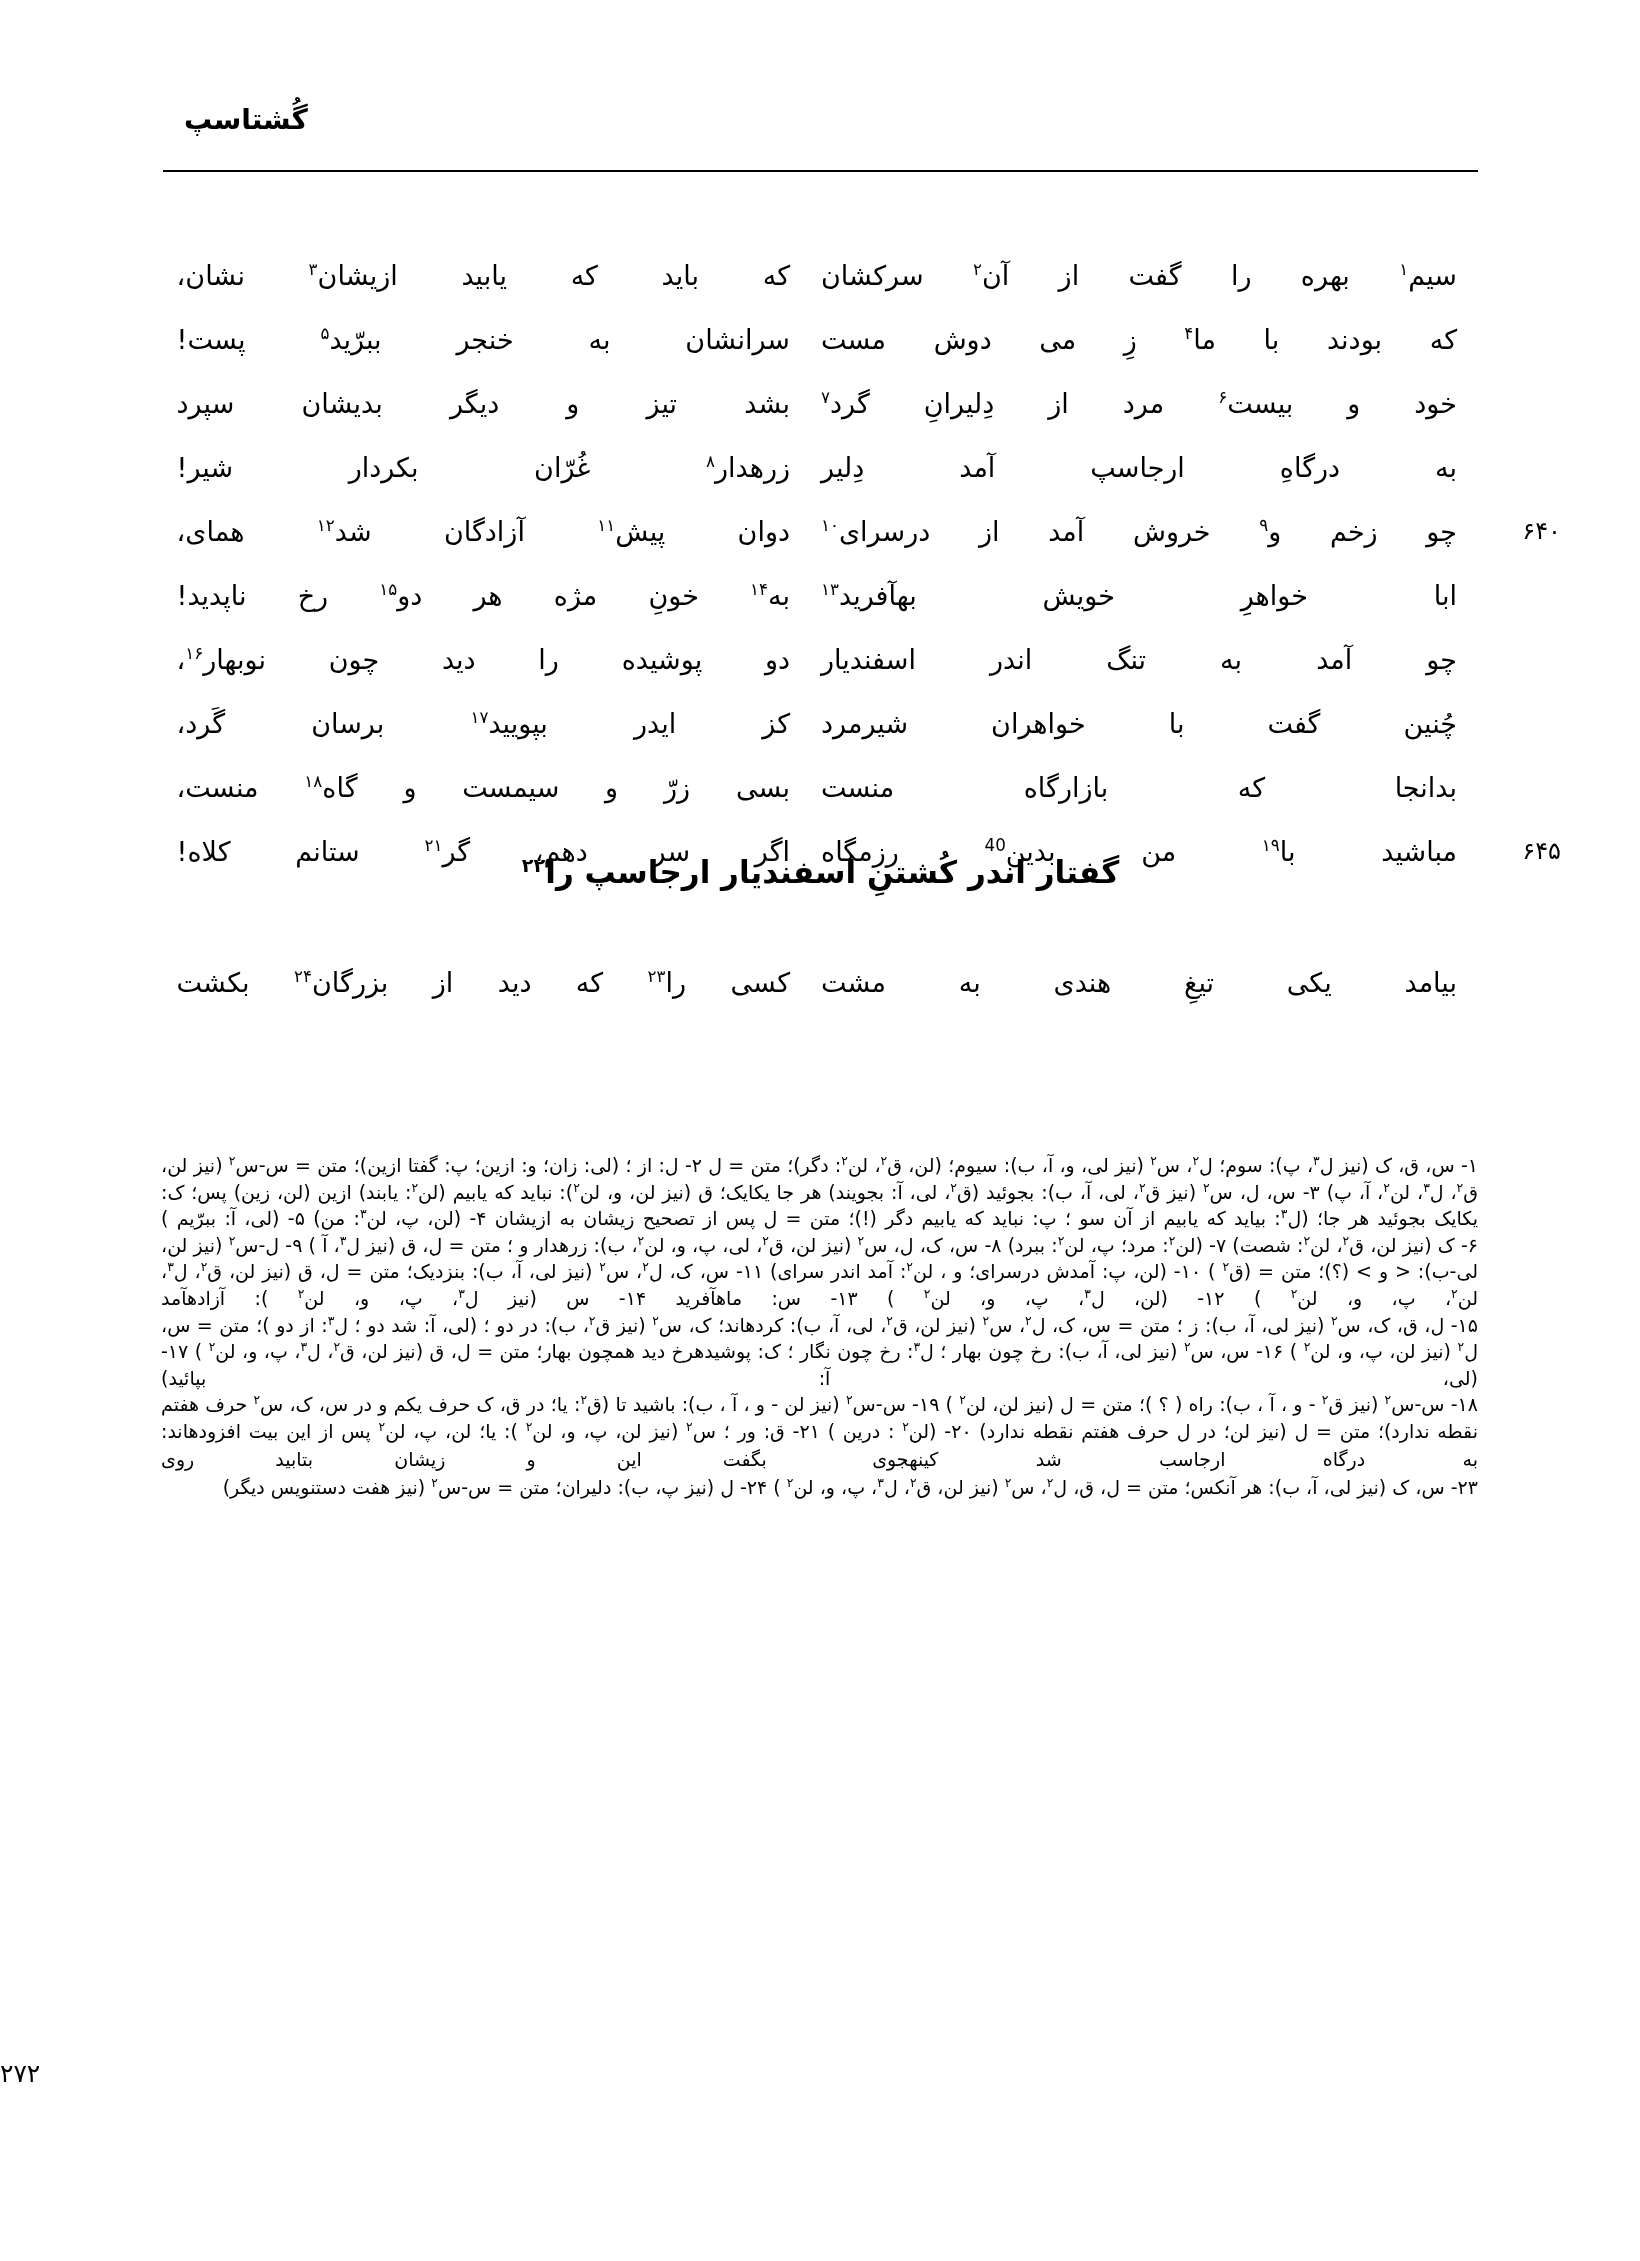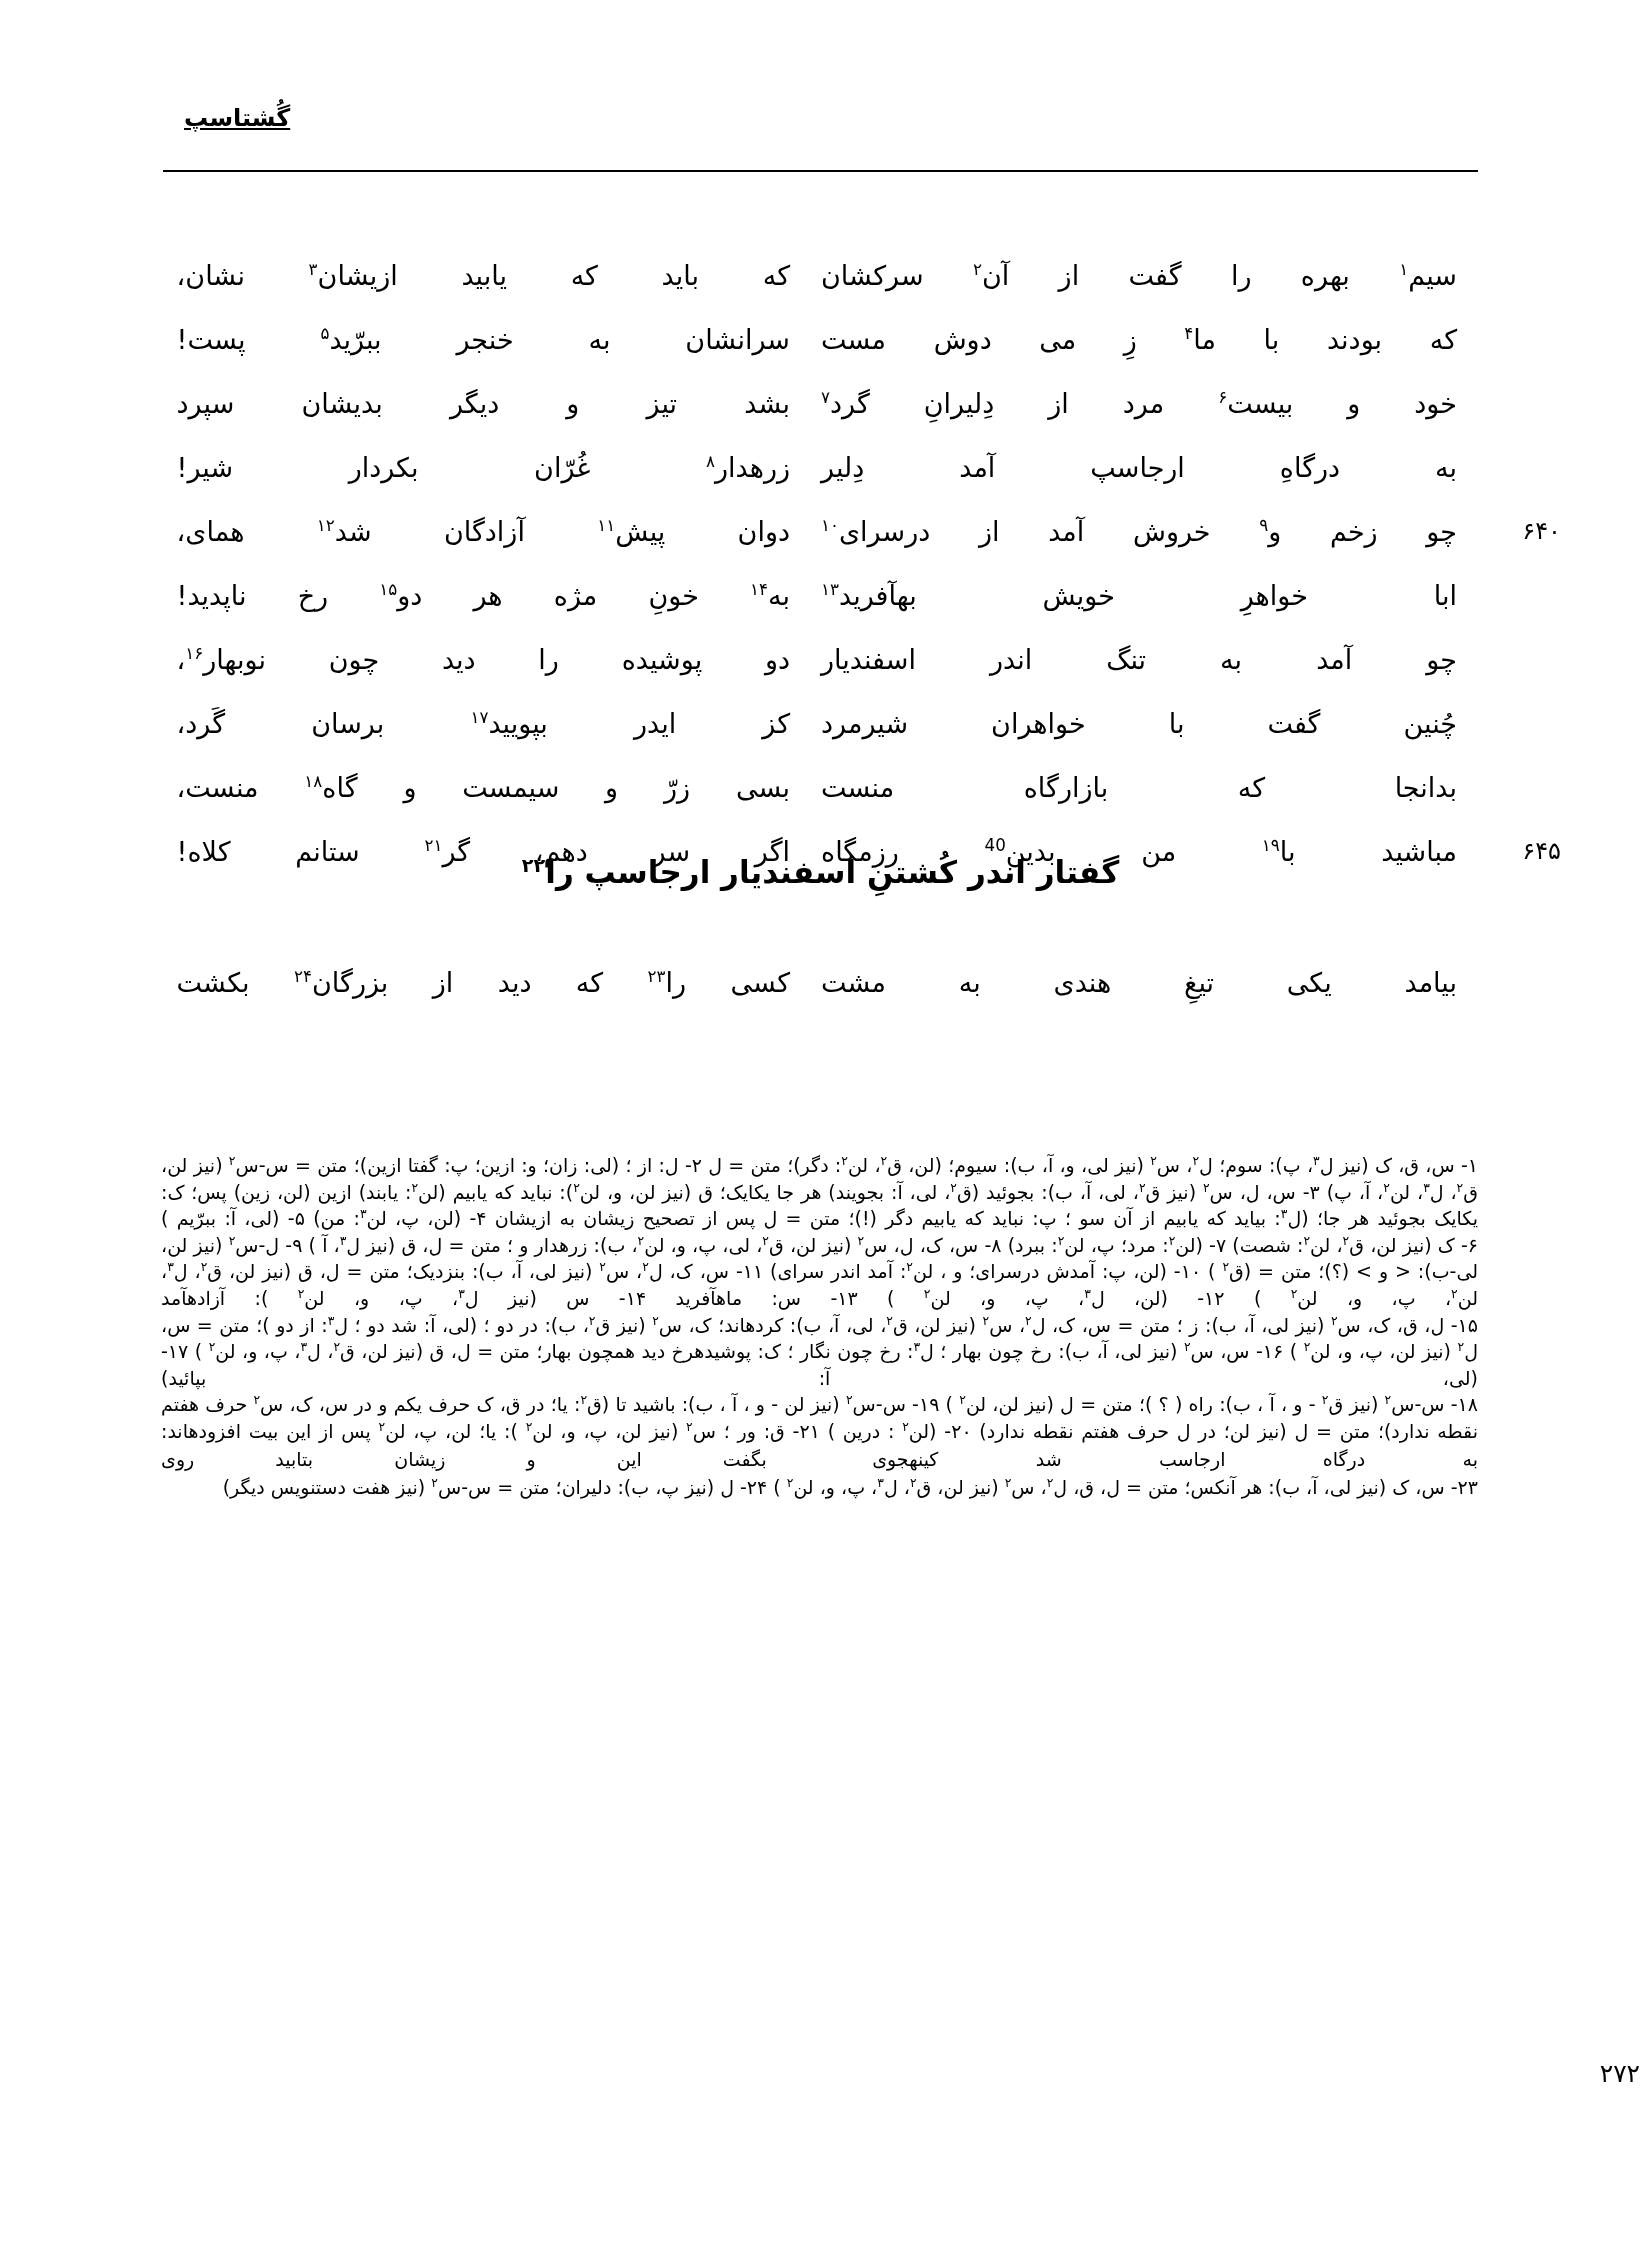--- a/index.html
+++ b/index.html
@@ -23,26 +23,25 @@
 
   
   .running-header {
     position: absolute;
     top: 105px;
     right: 162px;
     width: 1315px;
     text-align: left;
   }
   .running-header .hdr-text {
-    font-size: 24px;
+    font-size: 28px;
     font-weight: bold;
     line-height: 1.1;
     display: inline-block;
     padding-left: 21px;
-    text-decoration: underline;
   }
   .header-rule {
     position: absolute;
     top: 170px;
     right: 162px;
     width: 1315px;
     height: 2.1px;
     background: #000;
   }
 
@@ -165,21 +164,21 @@
     vertical-align: super;
     line-height: 0;
   }
 
   
   .page-number {
     position: absolute;
     top: 2059px;
     right: 0;
     width: 1640px;
-    text-align: right;
+    text-align: left;
     font-size: 25px;
     direction: rtl;
   }
 </style>
 </head>
 <body>
 
 <div class="page">
 
   <div class="running-header">

